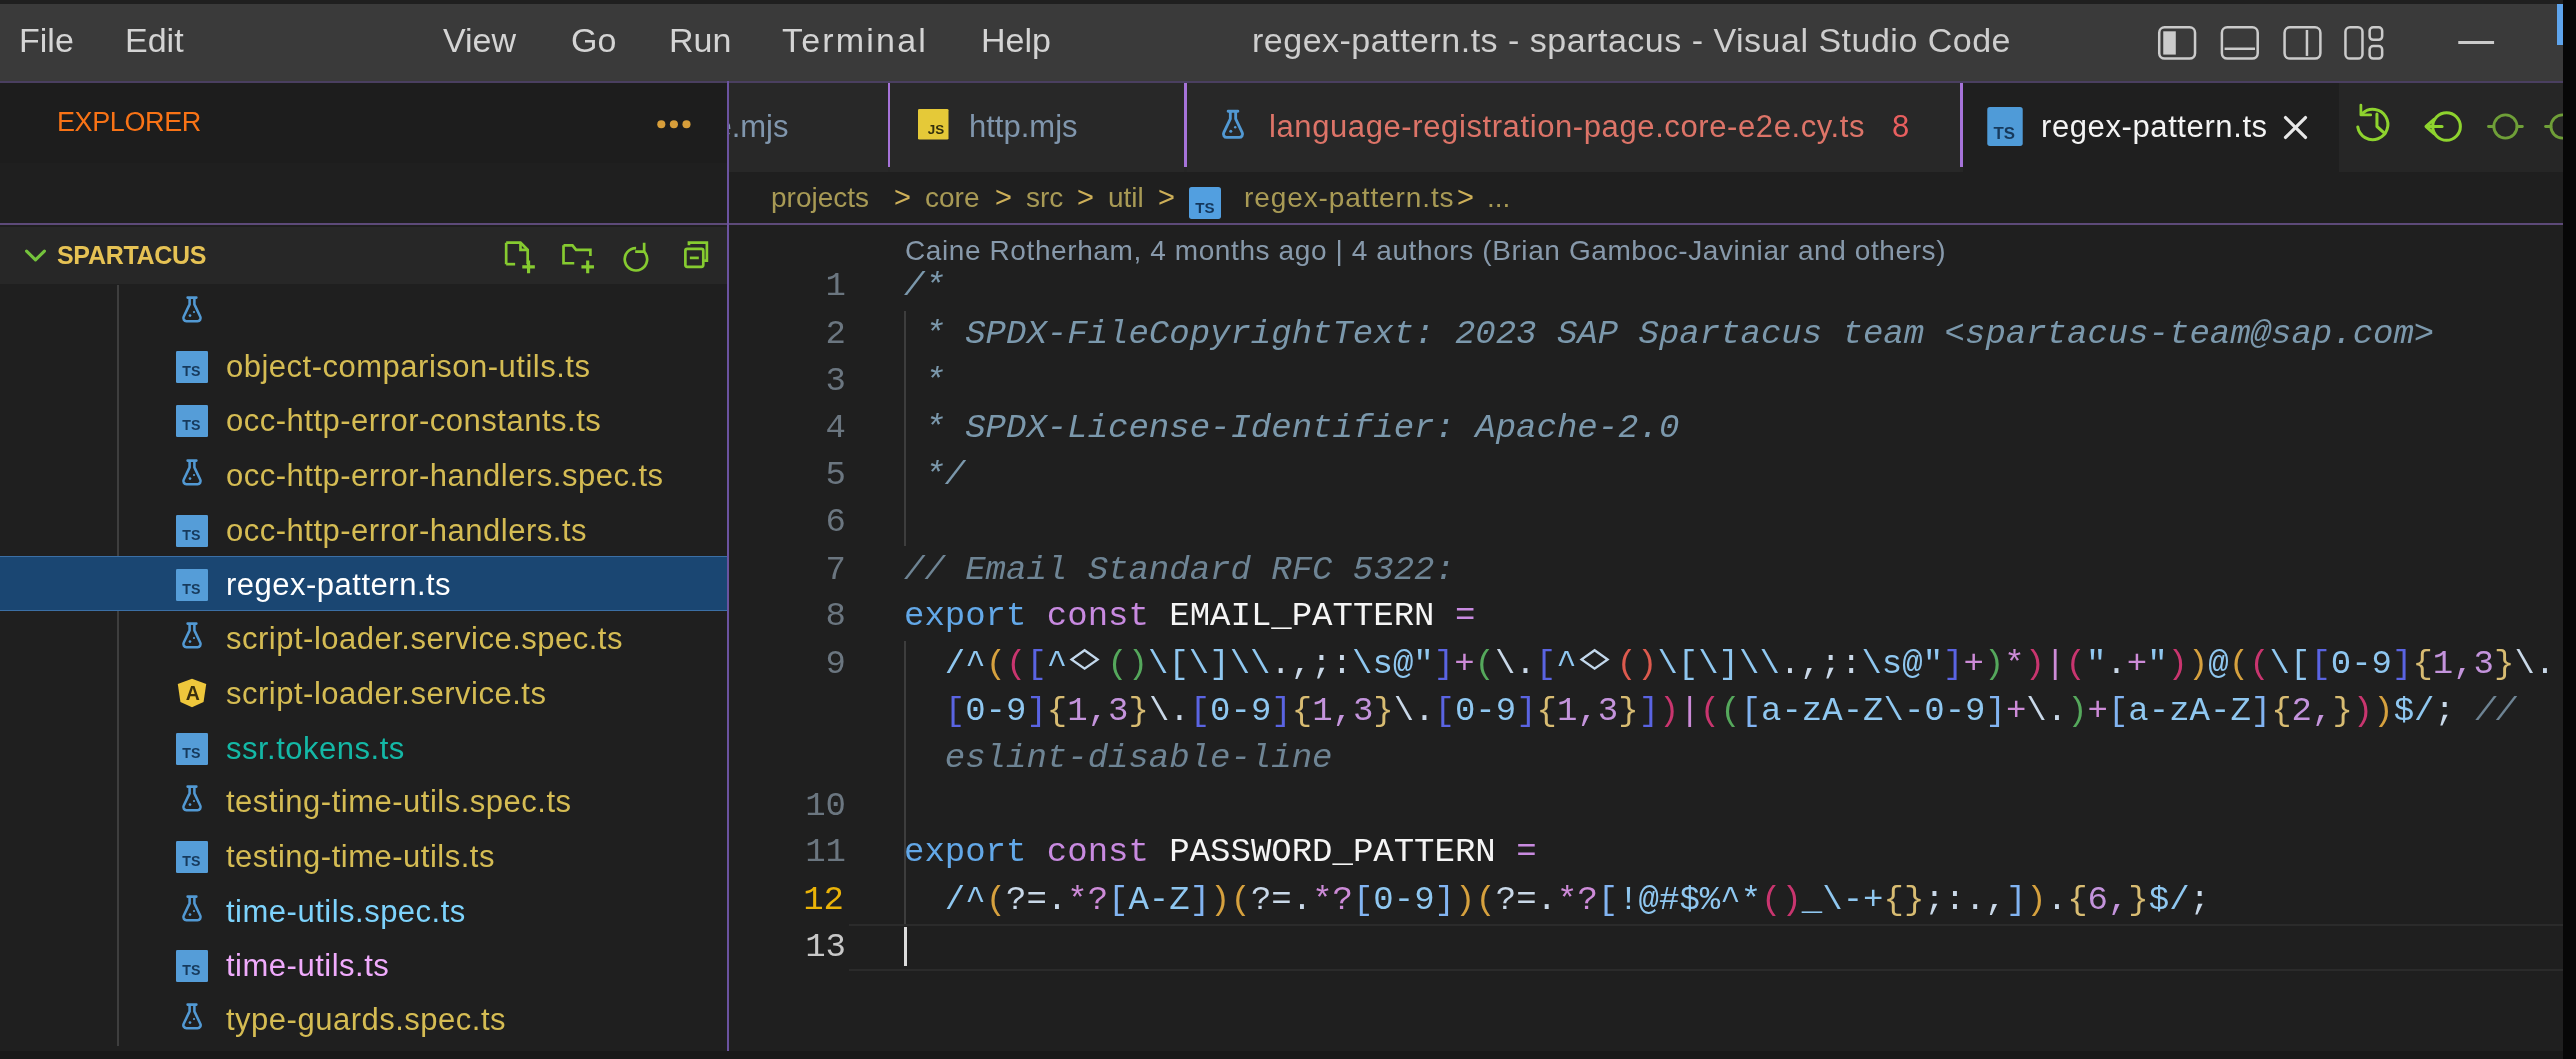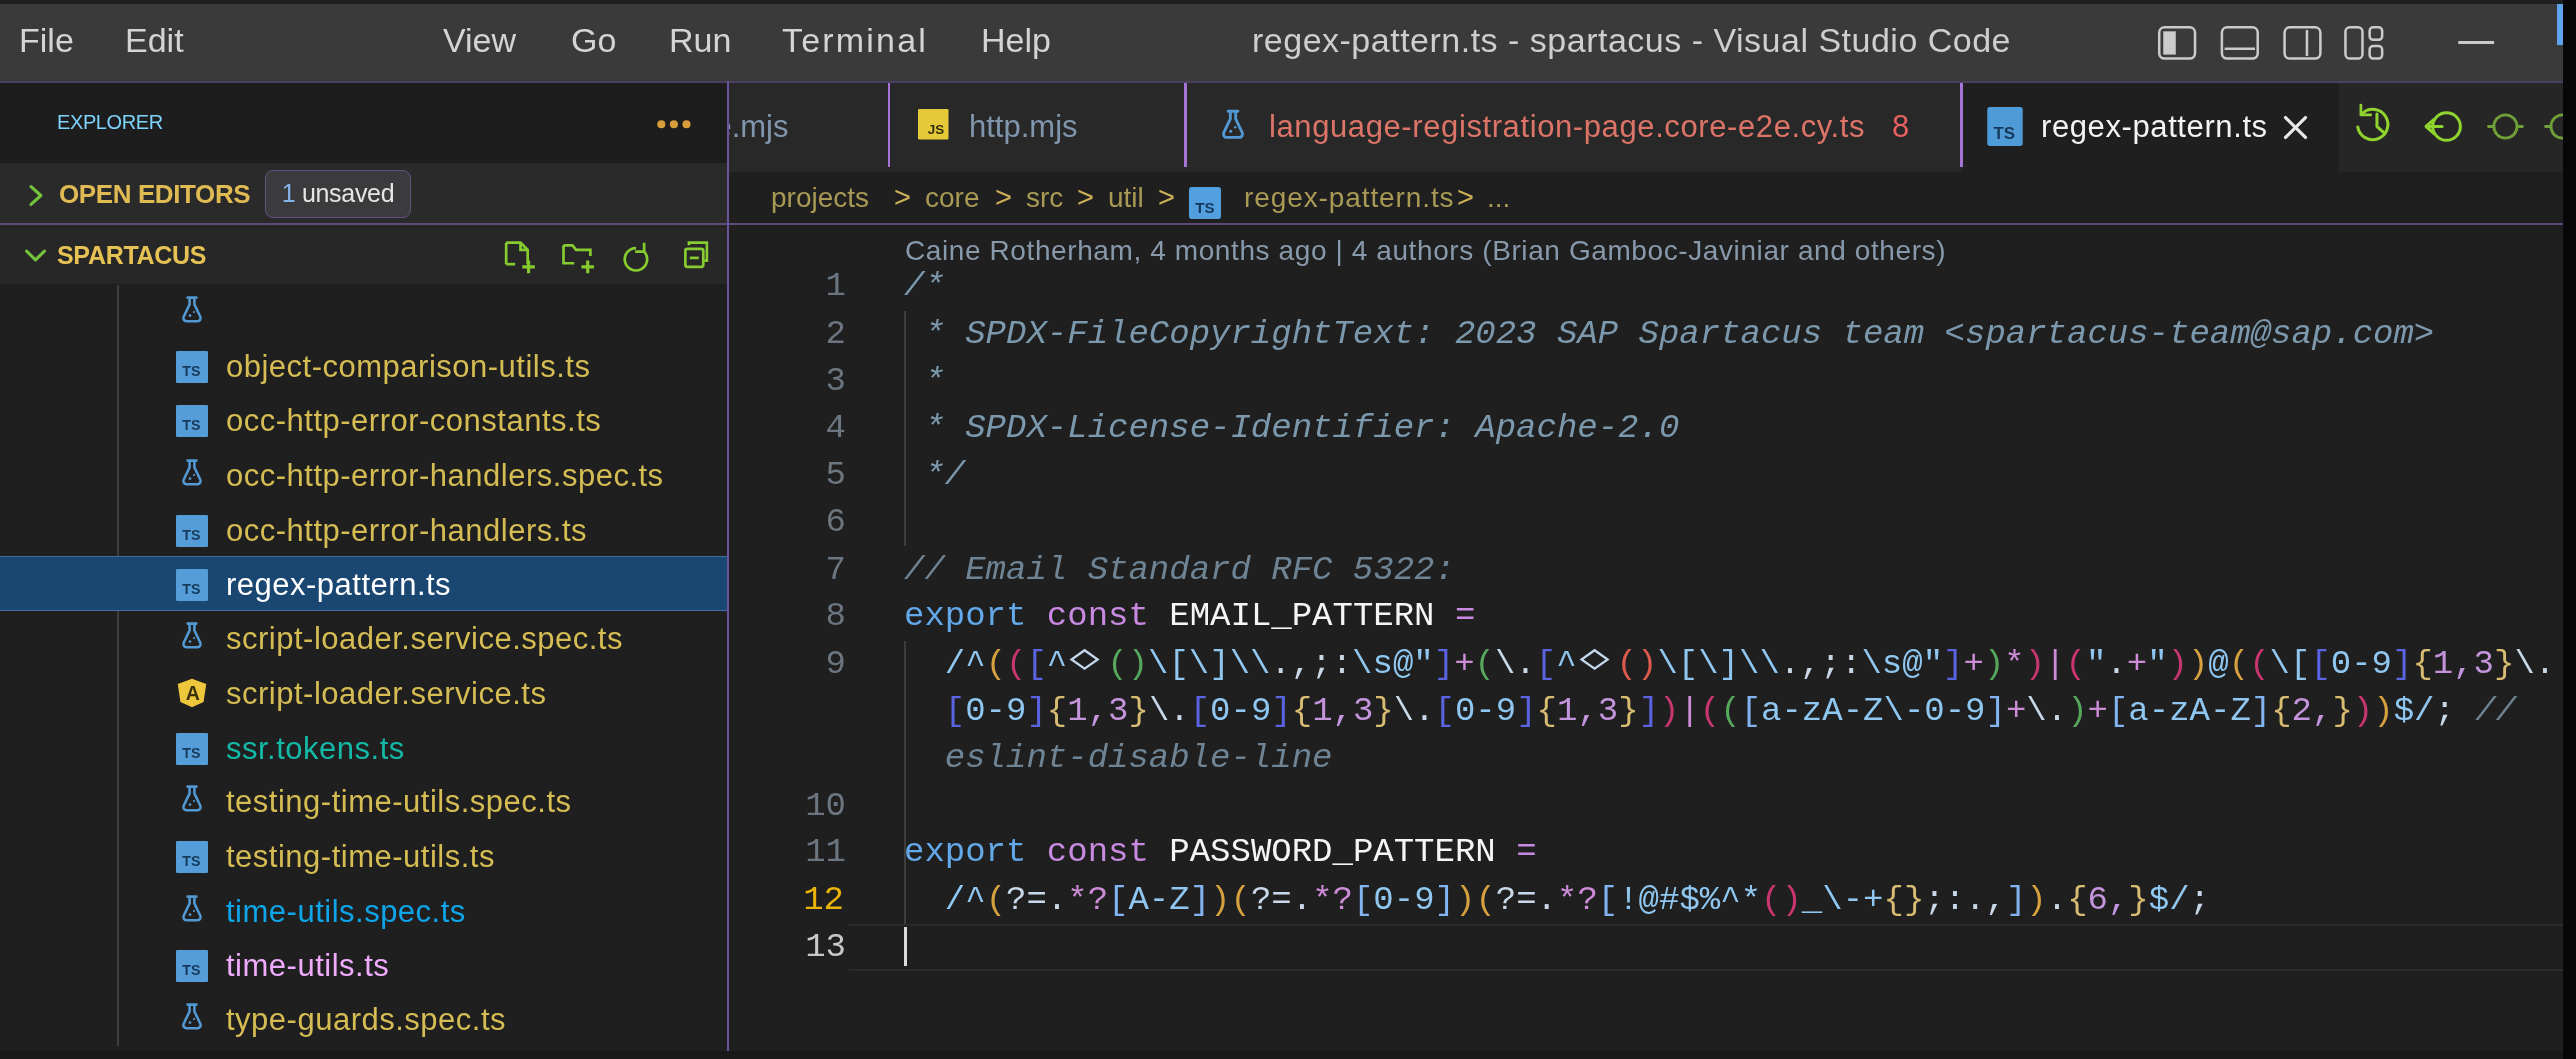--- a/index.html
+++ b/index.html
@@ -4,21 +4,21 @@
 html,body{width:2576px;height:1059px;overflow:hidden;background:#070707}
 body{font-family:"Liberation Sans",sans-serif;position:relative}
 .abs{position:absolute}
 .win{position:absolute;left:0;top:0;width:2563px;height:1059px;background:#1f1f1f;overflow:hidden}
 .titlebar{position:absolute;left:0;top:3.6px;width:2563px;height:77px;background:#3a3a3a}
 .menu{position:absolute;top:0;height:72px;line-height:72px;color:#d4d4d4;font-size:34px;white-space:pre}
 .wtitle{position:absolute;top:0;height:72px;line-height:72px;color:#cecece;font-size:34px;letter-spacing:0.5px;white-space:pre}
 .bluenub{position:absolute;left:2557px;top:3.6px;width:6.3px;height:41px;background:#5ea4ec}
 .sidebar{position:absolute;left:0;top:81px;width:727px;height:979px;background:#1f1f1f}
 .explhead{position:absolute;left:0;top:0;width:727px;height:82px;background:#1d1d1d}
-.expltxt{position:absolute;left:57px;top:0;height:82px;line-height:82px;font-size:20px;letter-spacing:-0.4px;color:#7dd3fc}
+.expltxt{position:absolute;left:57px;top:0;height:82px;line-height:82px;font-size:27px;letter-spacing:-0.4px;color:#f97316}
 .oed{position:absolute;left:0;top:82px;width:727px;height:63px;background:#2a2a2b}
 .oedtxt{position:absolute;left:59px;top:0;height:63px;line-height:63px;font-weight:bold;font-size:26px;letter-spacing:-0.4px;color:#e0ba52}
 .badge{position:absolute;left:265px;top:7.2px;width:146px;height:48px;background:#3b3b3d;border:1.8px solid #63517e;border-radius:8px;text-align:center;line-height:44px;font-size:25px;letter-spacing:-0.3px;color:#e6e6e6}
 .sparta{position:absolute;left:0;top:146px;width:727px;height:57px;background:#272727}
 .spartxt{position:absolute;left:57px;top:0;height:57px;line-height:57px;font-weight:bold;font-size:25px;letter-spacing:-0.3px;color:#e6c254}
 .row{position:absolute;left:0;width:727px;height:55px;z-index:2}
 .rowtxt{position:absolute;left:226px;top:0;height:55px;line-height:55px;font-size:31px;letter-spacing:0.5px;color:#d5bc53;white-space:pre}
 .rowsel{background:#1a4672;border-top:1.8px solid #3b6fa5;border-bottom:1.8px solid #3b6fa5}
 .iconbox{position:absolute;left:176px;width:32px;height:32px}
 .indent{position:absolute;left:117px;top:204px;width:1.8px;height:761px;background:#3e3e3e;z-index:1}
@@ -77,27 +77,20 @@
 <div class="abs" style="left:0;top:81px;width:1.8px;height:979px;background:#453a58"></div>
 <div class="sidebar">
 <div class="explhead">
         <div class="expltxt">EXPLORER</div>
 <svg class="abs" style="left:655px;top:37px" width="45" height="12.6" viewBox="0 0 50 14">
           <circle cx="7" cy="7" r="4.5" fill="#d79e3a"></circle>
           <circle cx="21" cy="7" r="4.5" fill="#d79e3a"></circle>
           <circle cx="35" cy="7" r="4.5" fill="#d79e3a"></circle>
         </svg>
 </div>
-<div class="oed">
-<svg class="abs" style="left:23px;top:20px" width="25" height="25" fill="none" stroke="#74c33c" stroke-width="3.5" stroke-linecap="round" stroke-linejoin="round" viewBox="0 0 28 28">
-          <polyline points="9,4 20,14 9,24"></polyline>
-        </svg>
-<div class="oedtxt">OPEN EDITORS</div>
-        <div class="badge"><span style="color:#82b3e8">1</span> unsaved</div>
-</div>
 <div class="sparta">
 <svg class="abs" style="left:21.5px;top:16px" width="27" height="25" fill="none" stroke="#74c33c" stroke-width="3.5" stroke-linecap="round" stroke-linejoin="round" viewBox="0 0 30 28">
           <polyline points="5,9 15,19 25,9"></polyline>
         </svg>
 <div class="spartxt">SPARTACUS</div>
 <svg class="abs" style="left:499px;top:10.8px" width="224px" height="38" viewBox="0 0 250 42" fill="none" stroke="#86cb30" stroke-width="3">
 <path d="M8 5 h16 l8 8 v16 M8 5 v24"></path>
           <path d="M8 29 h10"></path>
           <path d="M24 5 v8 h8"></path>
           <path d="M26 32 h14 M33 25 v14" stroke-width="3.5"></path>
@@ -189,21 +182,21 @@
           <text x="7" y="28" font-family="Liberation Sans,sans-serif" font-size="16" font-weight="bold" fill="#173a5c">TS</text>
         </svg>
 <div class="rowtxt" style="color:#d5bc53">testing-time-utils.ts</div>
 </div>
 <div class="row " style="top:803px">
 <svg class="iconbox" style="top:9px" viewBox="0 0 36 40" fill="none" stroke="#5299d3" stroke-width="3.2" stroke-linejoin="round" stroke-linecap="round">
           <path d="M12.5 4.5 h11 M15 4.5 v8.5 L7.6 28.5 a3.8 3.8 0 0 0 3.5 5.5 h13.8 a3.8 3.8 0 0 0 3.5 -5.5 L21 13 V4.5"></path>
           <circle cx="15.5" cy="27" r="1.7" fill="#5299d3" stroke="none"></circle>
           <circle cx="20.5" cy="22.5" r="1.4" fill="#5299d3" stroke="none"></circle>
         </svg>
-<div class="rowtxt" style="color:#0ea5e9">time-utils.spec.ts</div>
+<div class="rowtxt" style="color:#7dd3fc">time-utils.spec.ts</div>
 </div>
 <div class="row " style="top:857px">
 <svg class="iconbox" style="top:11.7px" viewBox="0 0 36 36">
           <rect width="36" height="36" rx="1.5" fill="#559dd8"></rect>
           <text x="7" y="28" font-family="Liberation Sans,sans-serif" font-size="16" font-weight="bold" fill="#173a5c">TS</text>
         </svg>
 <div class="rowtxt" style="color:#f0abfc">time-utils.ts</div>
 </div>
 <div class="row " style="top:911px">
 <svg class="iconbox" style="top:9px" viewBox="0 0 36 40" fill="none" stroke="#5299d3" stroke-width="3.2" stroke-linejoin="round" stroke-linecap="round">

